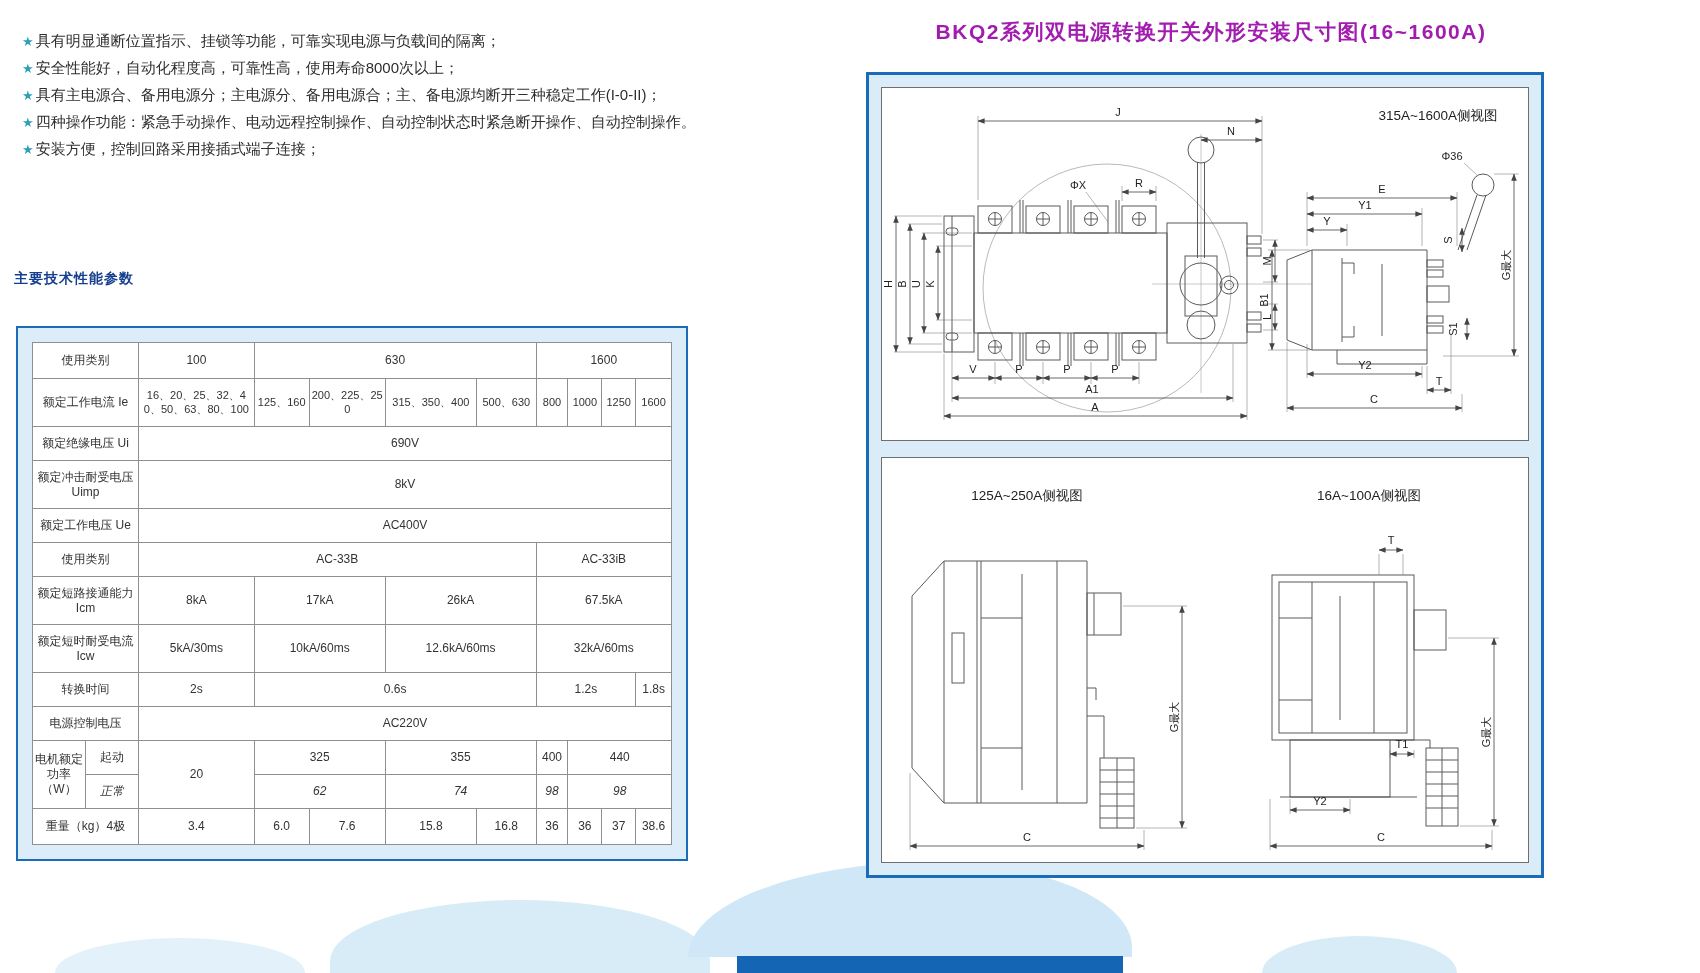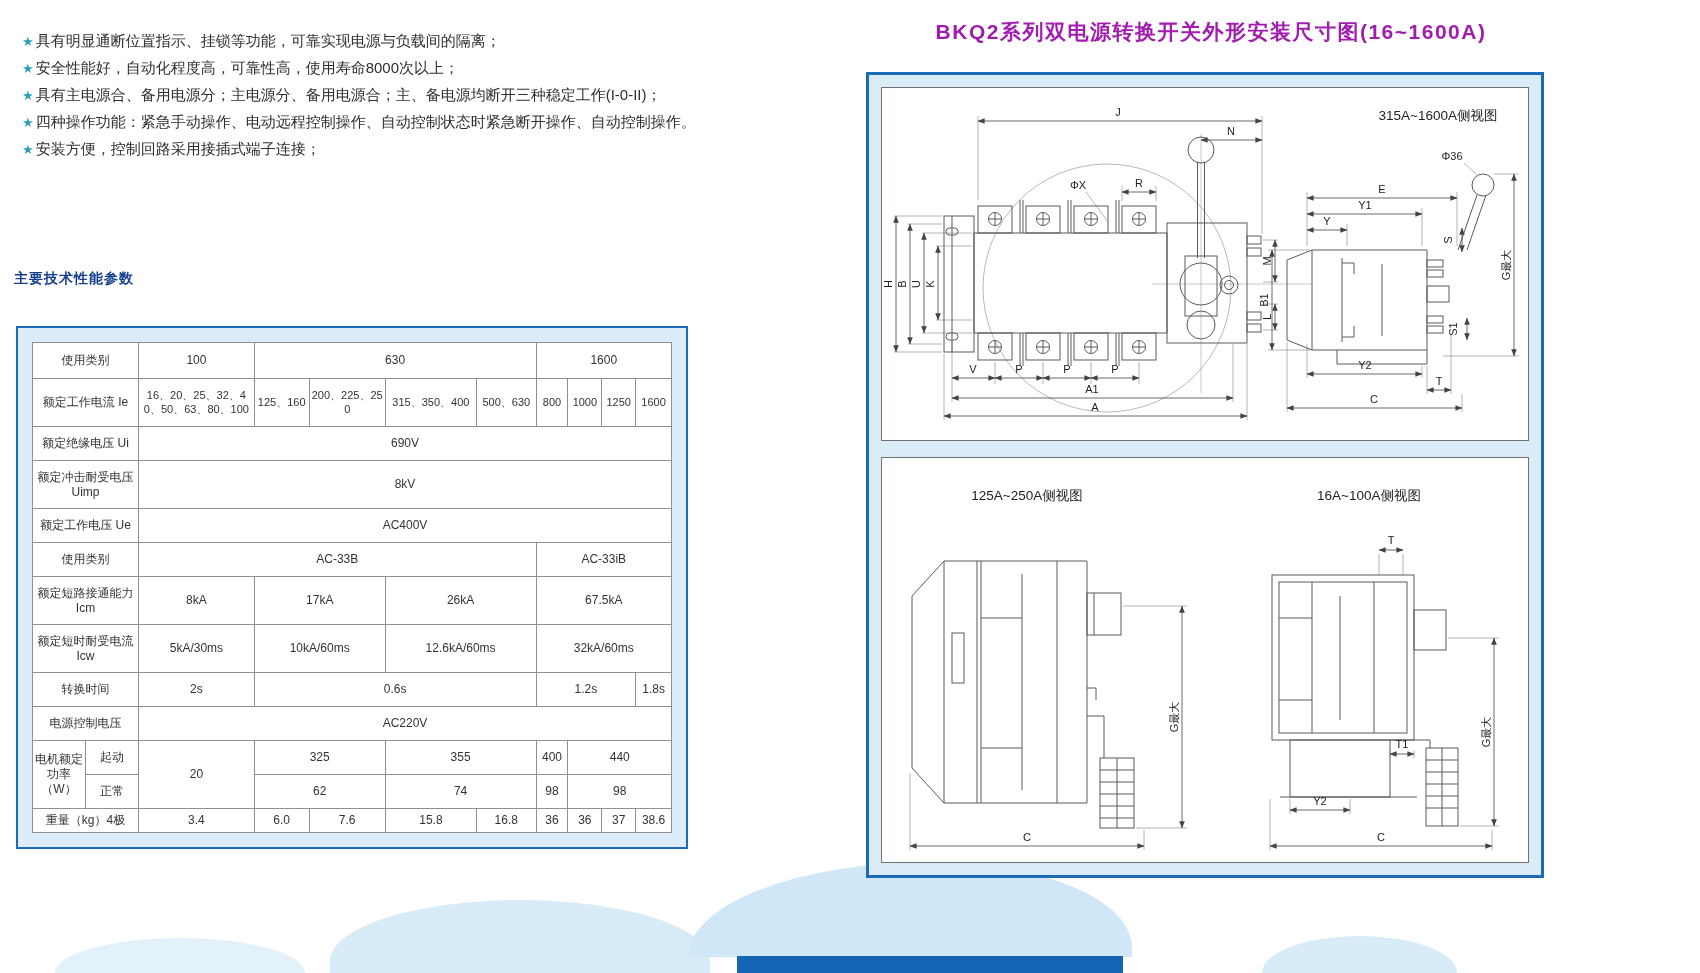--- a/index.html
+++ b/index.html
@@ -134,28 +134,28 @@
     </tr>
     <tr style="height:34px;">
       <td rowspan="2">电机额定功率（W）</td>
       <td>起动</td>
       <td rowspan="2">20</td>
       <td colspan="2">325</td>
       <td colspan="2">355</td>
       <td>400</td>
       <td colspan="3">440</td>
     </tr>
-    <tr style="height:34px;">
+    <tr style="height:34px;font-style:italic;">
       <td>正常</td>
       <td colspan="2">62</td>
       <td colspan="2">74</td>
       <td>98</td>
       <td colspan="3">98</td>
     </tr>
-    <tr style="height:24px;">
+    <tr style="height:36px;">
       <td colspan="2">重量（kg）4极</td>
       <td>3.4</td>
       <td>6.0</td>
       <td>7.6</td>
       <td>15.8</td>
       <td>16.8</td>
       <td>36</td>
       <td>36</td>
       <td>37</td>
       <td>38.6</td>

